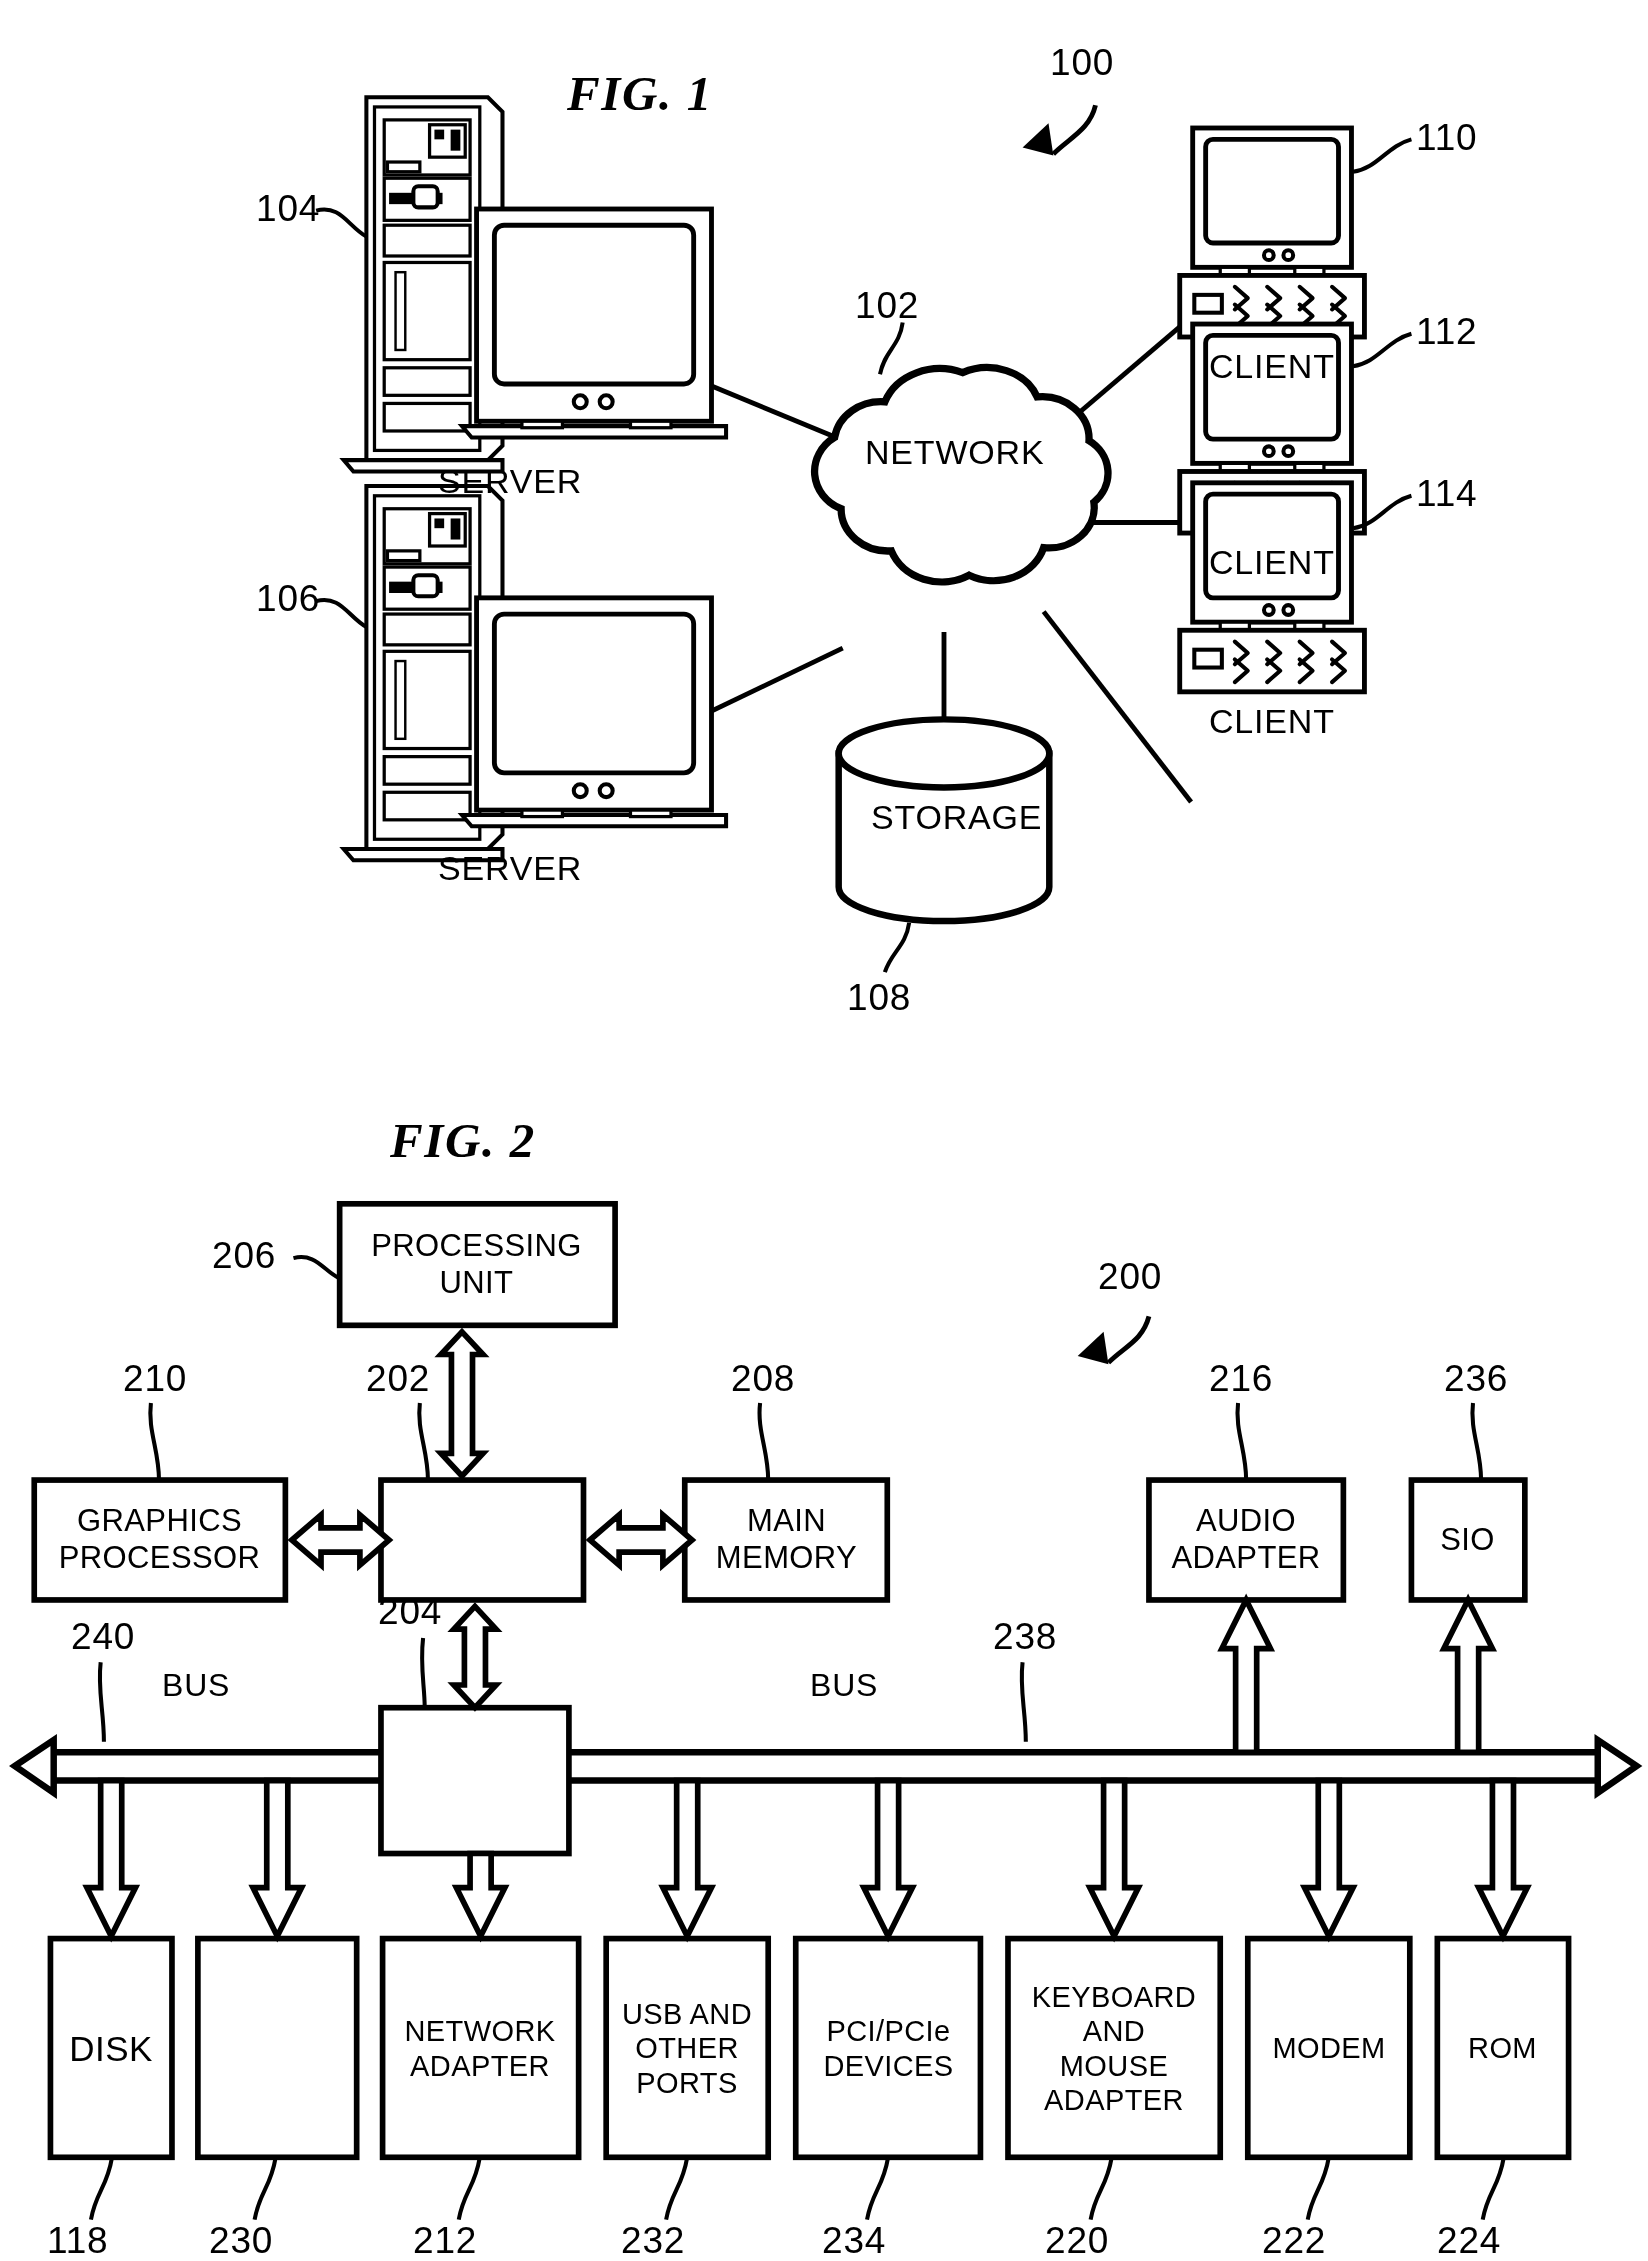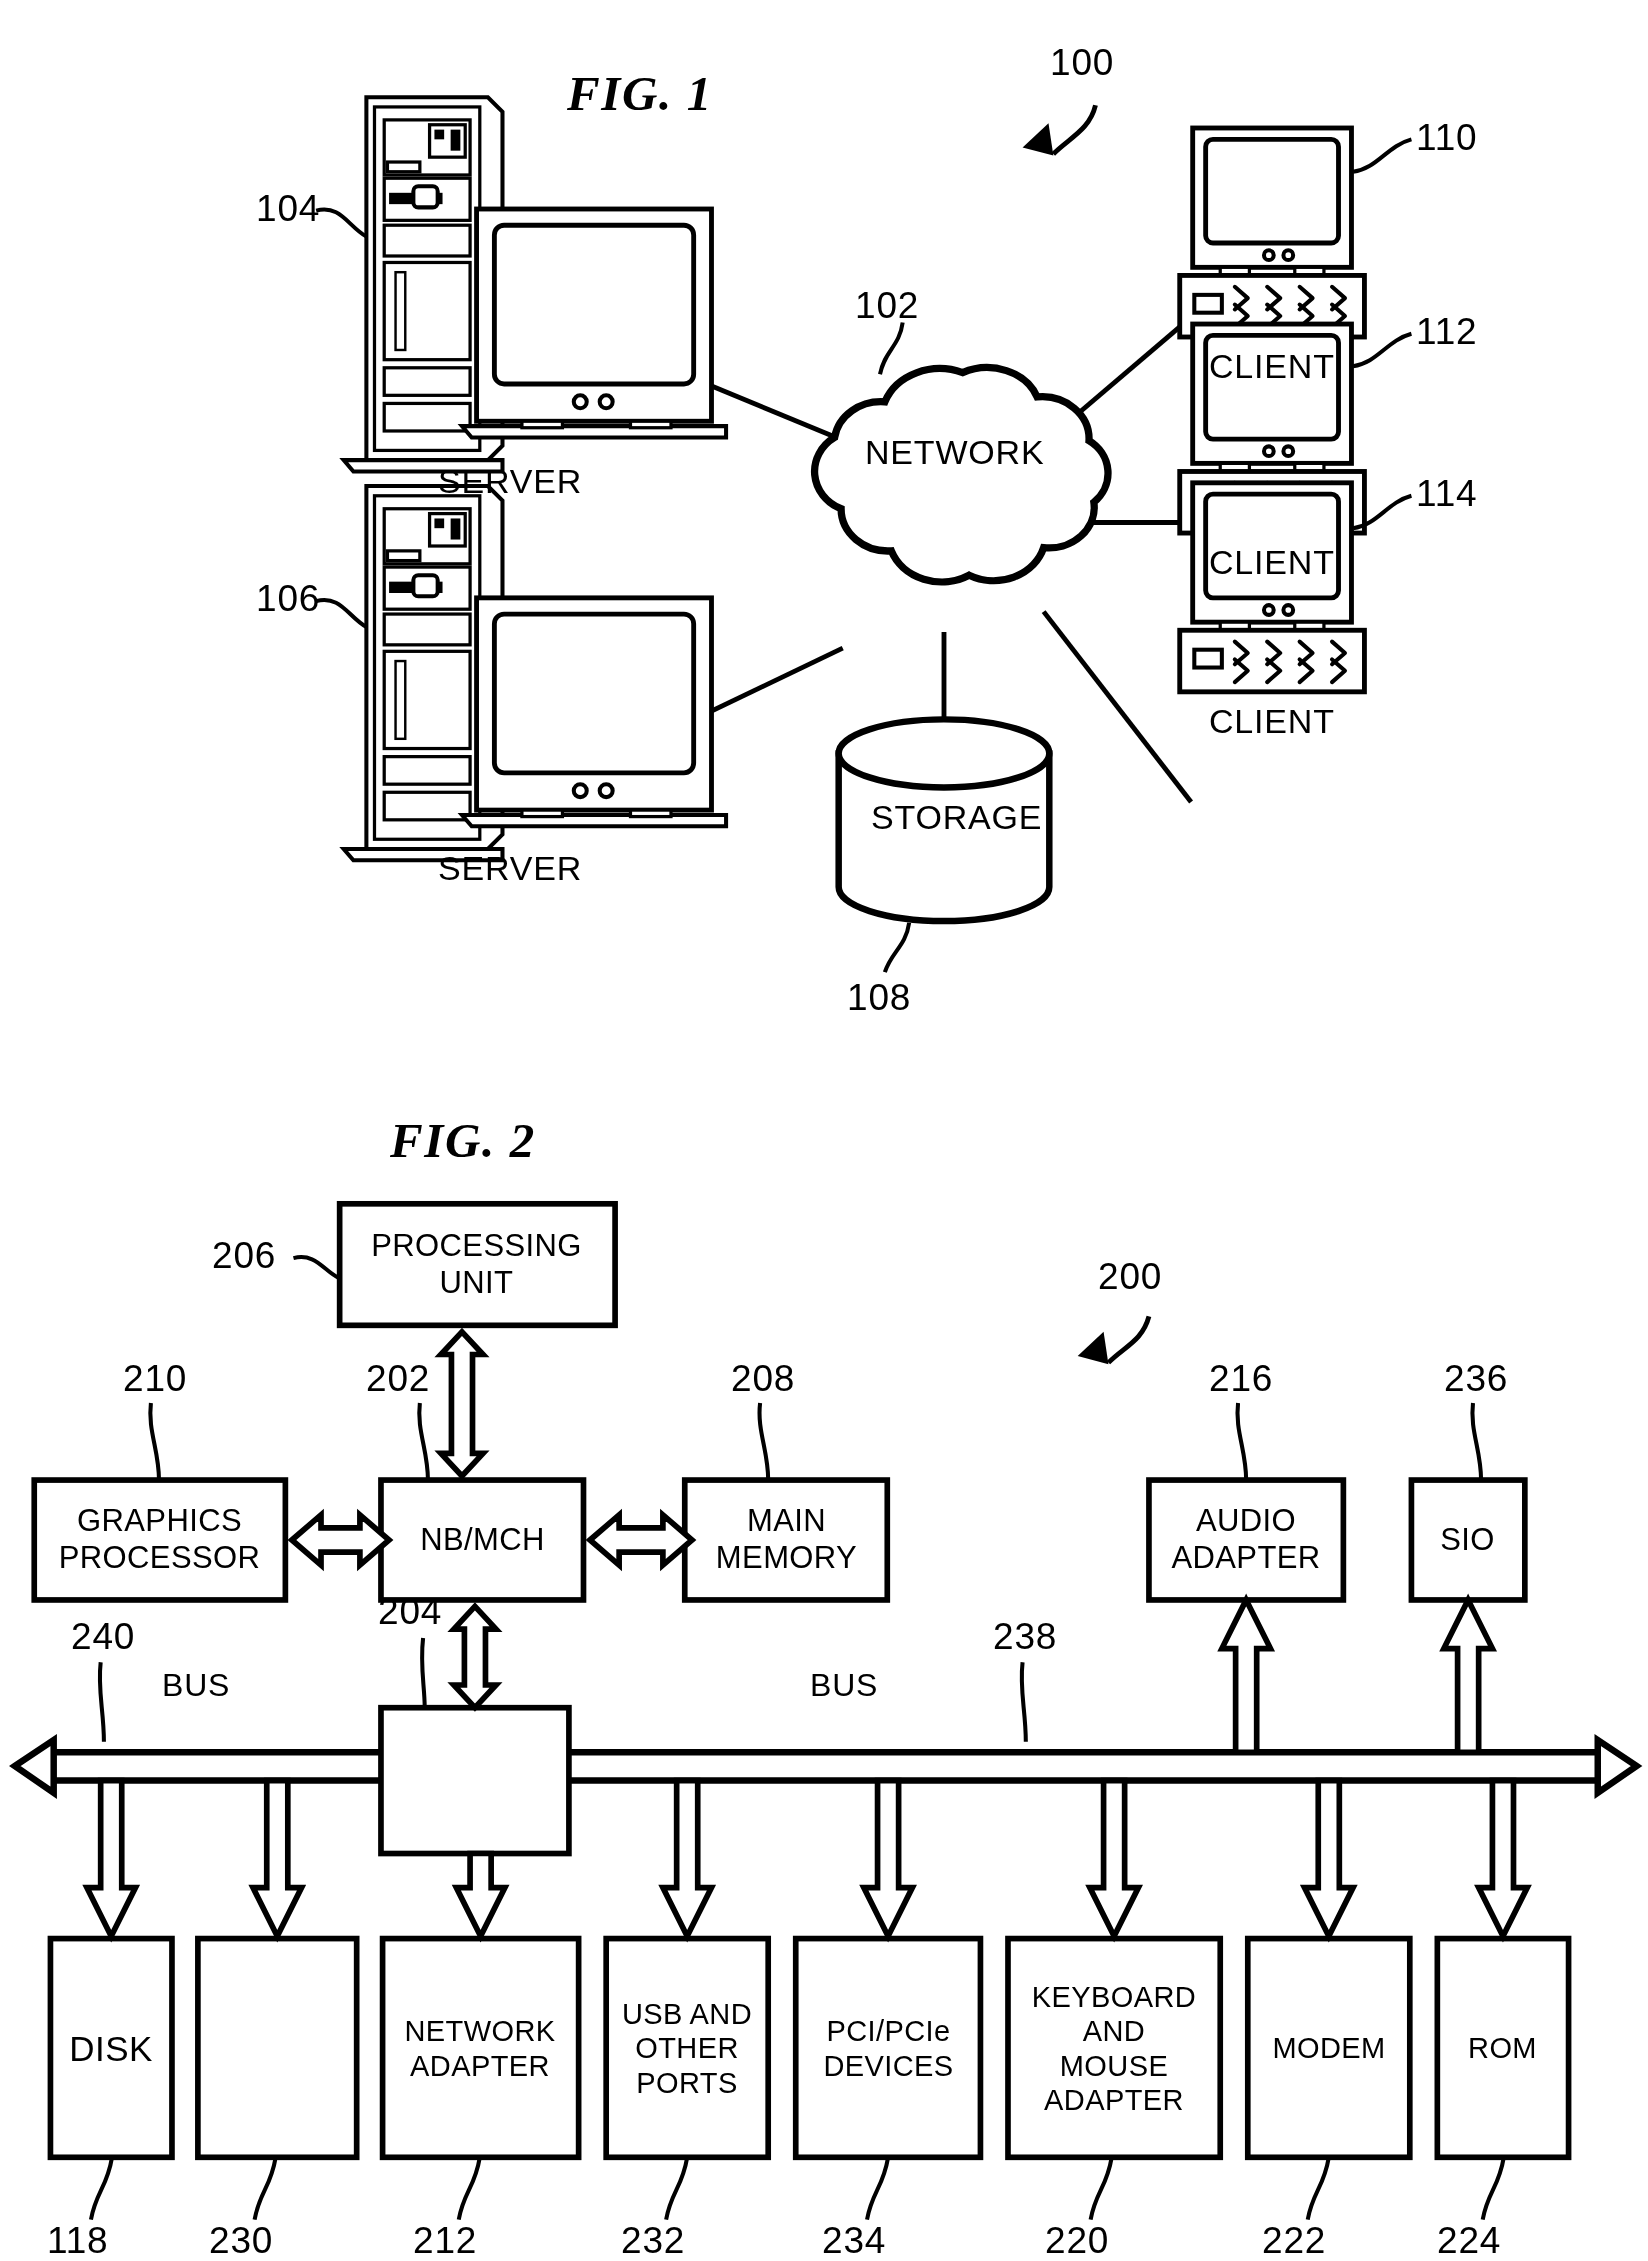--- a/index.html
+++ b/index.html
@@ -254,21 +254,20 @@
 
 <div class="fig-title" style="left:378px;top:1112px;margin-left:12px;">FIG. 2</div>
 <div class="ref" style="left:1098px;top:1256px;">200</div>
 
 <div class="boxlabel" style="left:339px;top:1204px;width:275px;height:122px;">PROCESSING<br>UNIT</div>
 <div class="ref" style="left:212px;top:1235px;">206</div>
 
 <div class="boxlabel" style="left:34px;top:1480px;width:251px;height:120px;">GRAPHICS<br>PROCESSOR</div>
 <div class="ref" style="left:123px;top:1358px;">210</div>
 
-<div class="boxlabel" style="left:381px;top:1480px;width:203px;height:120px;">NB/MCH</div>
 <div class="ref" style="left:366px;top:1358px;">202</div>
 
 <div class="boxlabel" style="left:685px;top:1480px;width:203px;height:120px;">MAIN<br>MEMORY</div>
 <div class="ref" style="left:731px;top:1358px;">208</div>
 
 <div class="boxlabel" style="left:1149px;top:1480px;width:194px;height:120px;">AUDIO<br>ADAPTER</div>
 <div class="ref" style="left:1209px;top:1358px;">216</div>
 
 <div class="boxlabel" style="left:1411px;top:1480px;width:113px;height:120px;">SIO</div>
 <div class="ref" style="left:1444px;top:1358px;">236</div>

